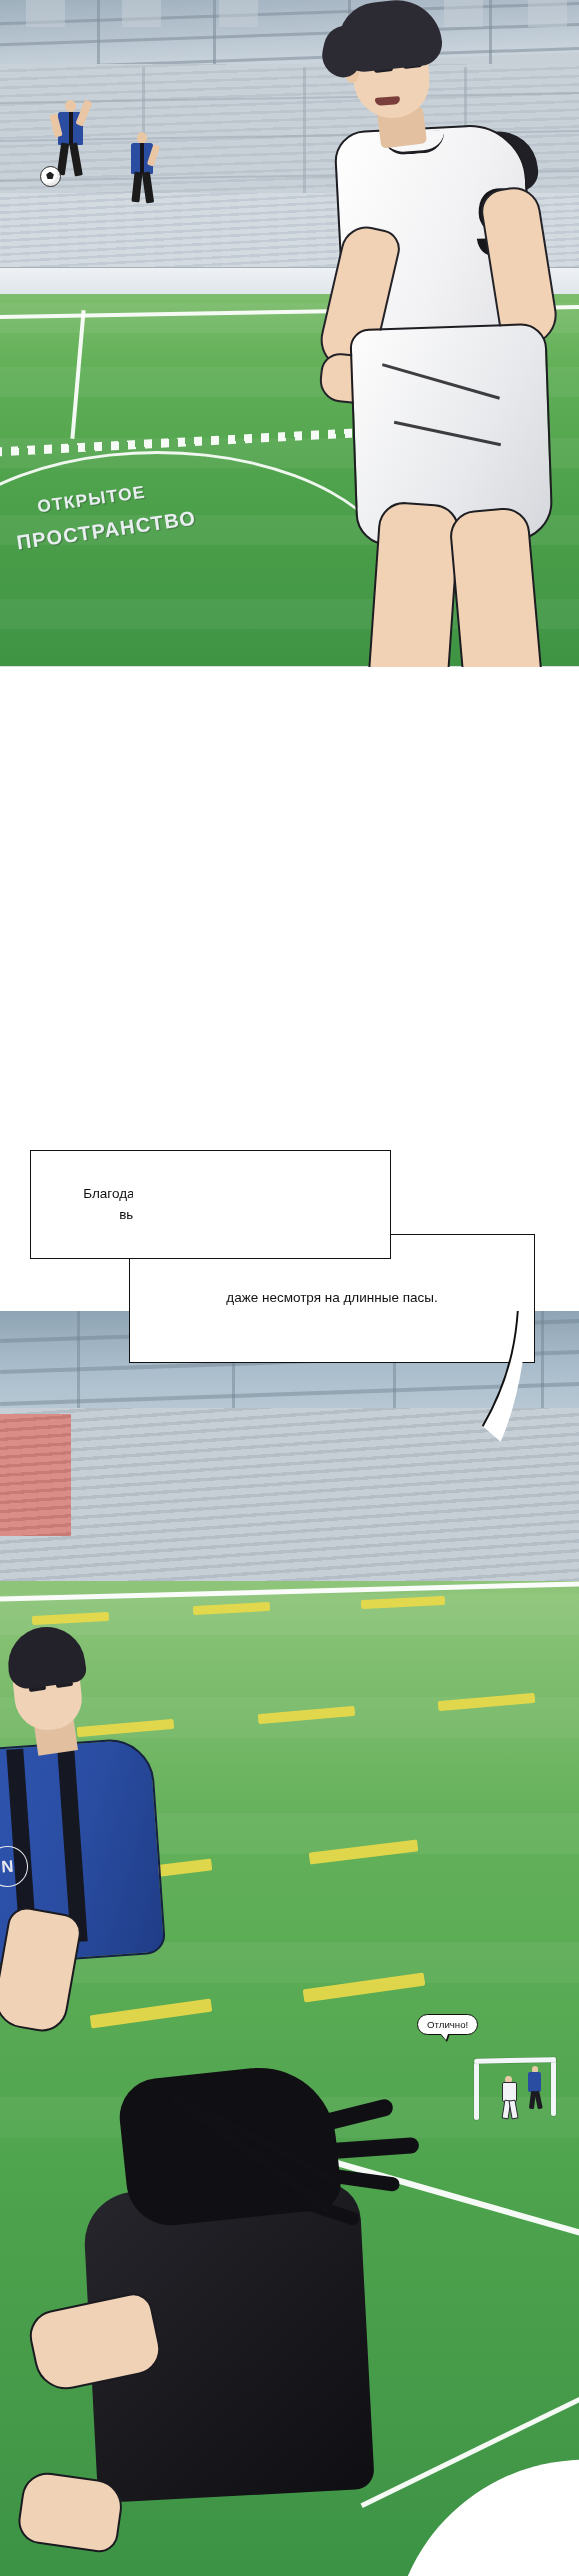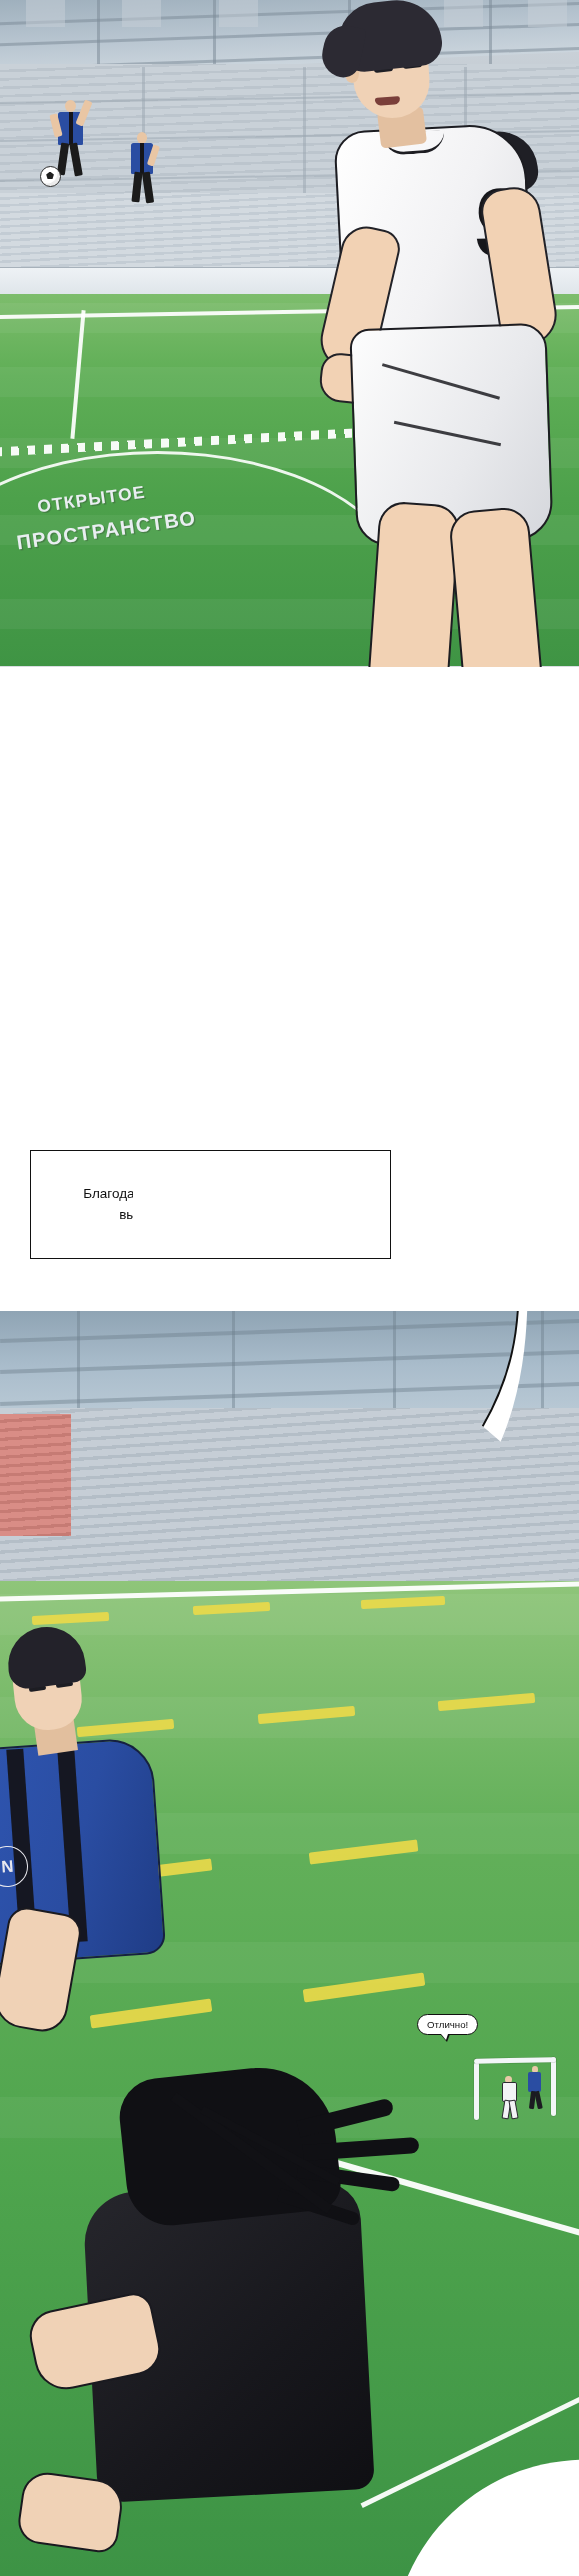--- a/index.html
+++ b/index.html
@@ -470,20 +470,23 @@
       <div class="hero-leg" style="left:178px;top:515px;width:76px;height:161px;border-radius:26px 26px 0 0;transform:rotate(-5deg);"></div>
     </div>
   </div>
 
   <div class="panel2">
 
     <div class="bubble bubble-a">
       <div class="txt">Благодаря этому наши защитники могли выполнять точные передачи,</div>
     </div>
 
+    <div class="bubble bubble-b">
+      <div class="txt">даже несмотря на длинные пасы.</div>
+    </div>
 
     <div class="bubble-mask" style="left:133px;top:487px;width:254px;height:102px;"></div>
     <div class="bubble-mask" style="left:133px;top:569px;width:254px;height:19.3px;"></div>
   </div>
 
   <div class="panel3">
 
     <div class="p3-roof"></div>
     <div class="p3-beam" style="left:0;top:18px;width:580px;height:3.9px;transform:rotate(-2deg);"></div>
     <div class="p3-beam" style="left:0;top:49px;width:580px;height:3.9px;transform:rotate(-2deg);"></div>

